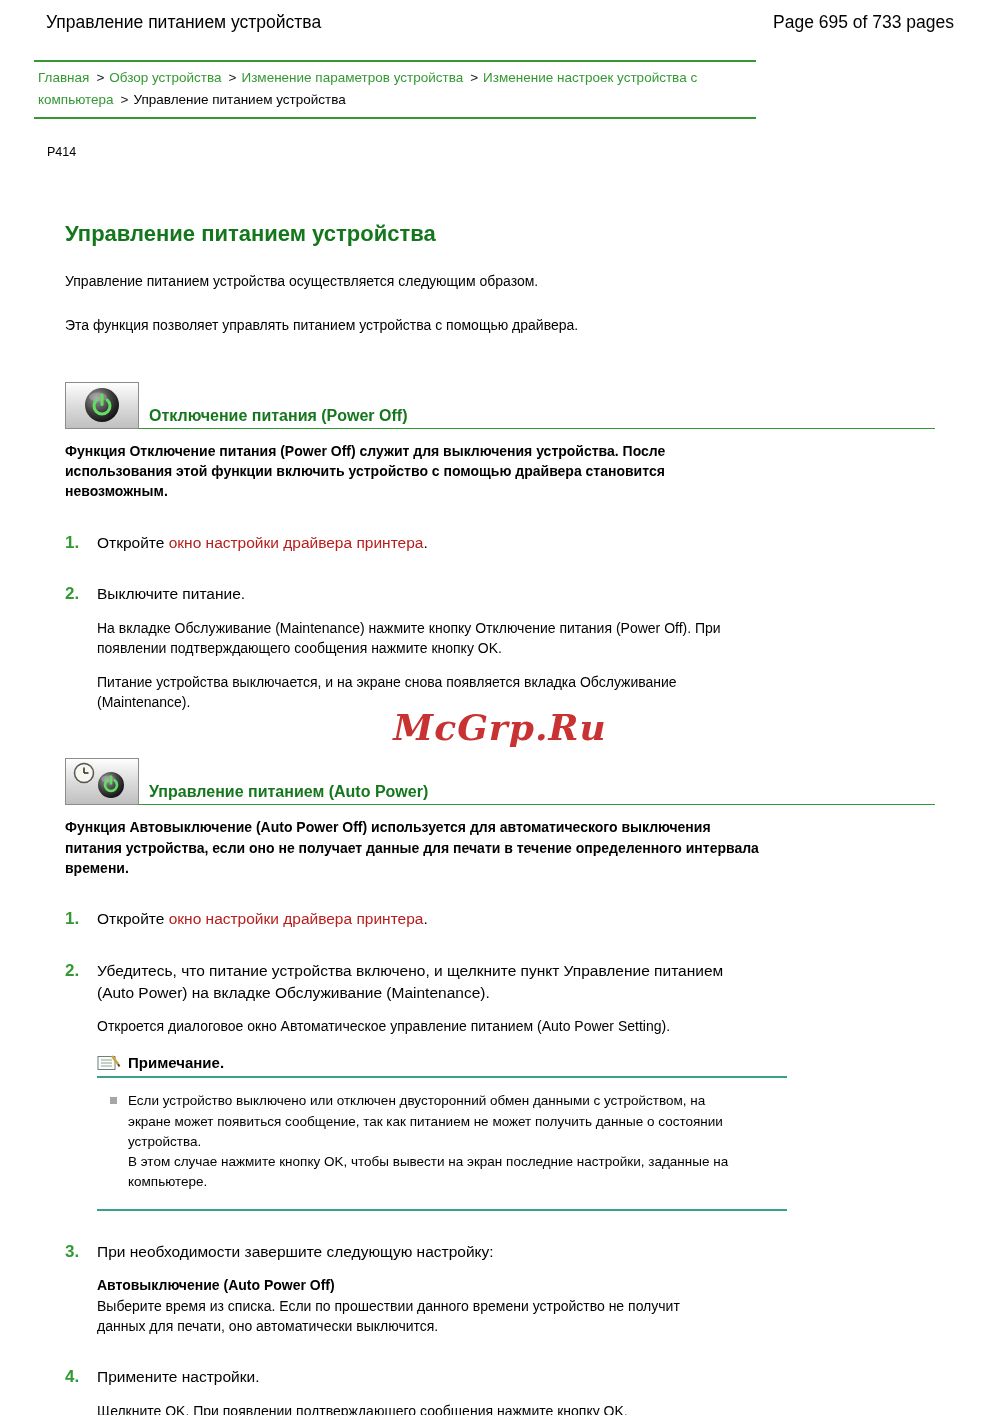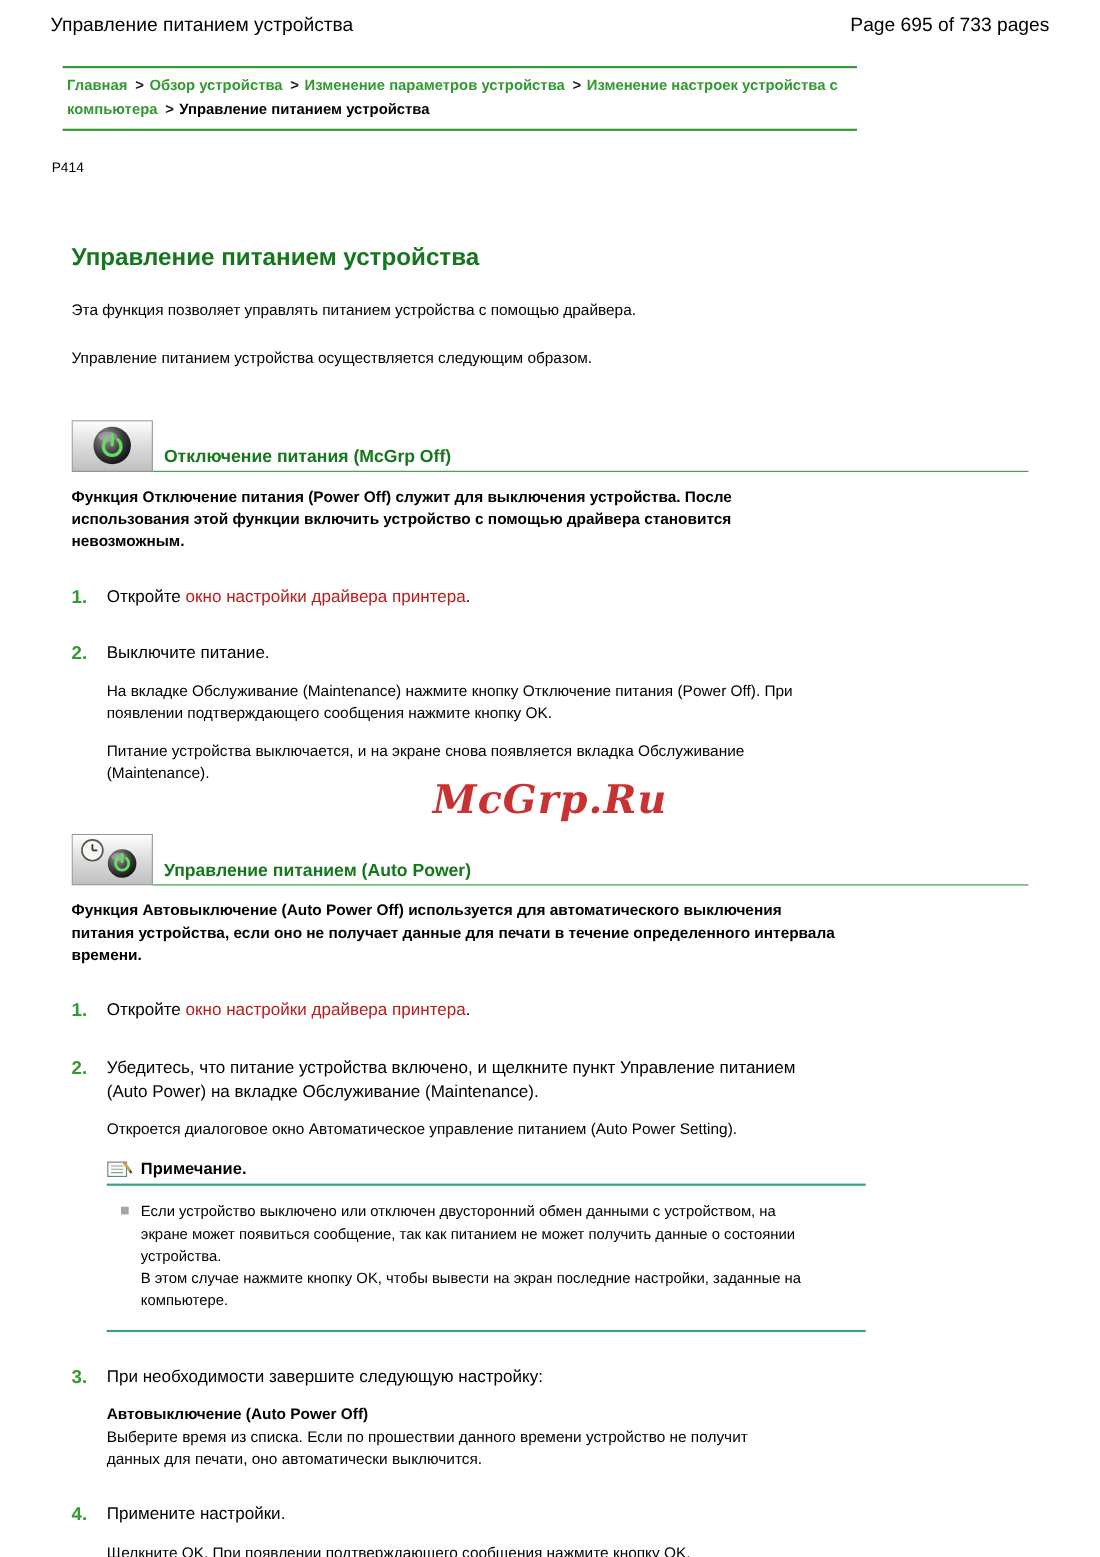--- a/index.html
+++ b/index.html
@@ -8,23 +8,23 @@
     width:1000px; min-height:1415px; position:relative;
     font-family:"Liberation Sans", sans-serif; color:#000;
   }
   
   .page-header {
     display:flex; justify-content:space-between; align-items:flex-start;
     padding:12px 46px 0 46px; font-size:17.5px;
   }
   
   .breadcrumb {
-    margin:27px 0 0 57px; width:722px;
+    margin:27px 0 0 34px; width:722px;
     border-top:2px solid #339933; border-bottom:2px solid #339933;
-    padding:5px 4px 7px 4px; font-size:13.5px; line-height:1.6;font-weight:bold;
+    padding:5px 4px 7px 4px; font-size:13.5px; line-height:1.6;
   }
   .breadcrumb a { color:#339933; text-decoration:none; cursor:pointer; }
   .crumb-sep { color:#1a1a1a; margin:0 5px 0 7px; }
   .crumb-current { color:#000; }
   
   .page-id { margin:26px 0 0 47px; font-size:12.5px; }
   
   .content { padding:0 65px; }
   .main-heading { margin-top:62px; font-size:22px; font-weight:bold; color:#15771d; }
   .para { font-size:14px; line-height:1.45; }
@@ -73,22 +73,22 @@
 
 <div class="breadcrumb">
   <a>Главная</a><span class="crumb-sep">&gt;</span><a>Обзор устройства</a><span class="crumb-sep">&gt;</span><a>Изменение параметров устройства</a><span class="crumb-sep">&gt;</span><a>Изменение настроек устройства с компьютера</a><span class="crumb-sep">&gt;</span><span class="crumb-current">Управление питанием устройства</span>
 </div>
 
 <div class="page-id">P414</div>
 
 <div class="content">
 
   <h1 class="main-heading">Управление питанием устройства</h1>
+  <p class="para intro">Управление питанием устройства осуществляется следующим образом.</p>
   <p class="para intro">Эта функция позволяет управлять питанием устройства с помощью драйвера.</p>
-  <p class="para intro">Управление питанием устройства осуществляется следующим образом.</p>
 
   <div class="func-header">
     <svg class="func-icon" width="74" height="47" viewBox="0 0 74 47">
       <defs>
         <linearGradient id="btn1" x1="0" y1="0" x2="0" y2="1">
           <stop offset="0" stop-color="#ffffff"></stop>
             <stop offset="0.5" stop-color="#dcdcdc"></stop>
             <stop offset="1" stop-color="#bfbfbf"></stop>
         </linearGradient>
         <radialGradient id="sph1" cx="0.35" cy="0.3" r="0.8">
@@ -97,21 +97,21 @@
             <stop offset="1" stop-color="#0a0a0a"></stop>
         </radialGradient>
       </defs>
       <rect x="0.5" y="0.5" width="73" height="46" fill="url(#btn1)" stroke="#8c8c8c"></rect>
       <circle cx="37" cy="23" r="17" fill="url(#sph1)"></circle>
       <ellipse cx="33" cy="15" rx="9" ry="4.5" fill="#ffffff" opacity="0.22"></ellipse>
       <path d="M31.86 17.87 A8 8 0 1 0 42.14 17.87" fill="none" stroke="#62df62" stroke-width="3" stroke-linecap="round"></path>
       <line x1="37" y1="13" x2="37" y2="22.5" stroke="#62df62" stroke-width="3" stroke-linecap="round"></line>
     </svg>
     <div class="func-title-wrap">
-      <span class="func-title">Отключение питания (McGrp Off)</span>
+      <span class="func-title">Отключение питания (Power Off)</span>
     </div>
   </div>
   <p class="para func-desc">Функция Отключение питания (Power Off) служит для выключения устройства. После использования этой функции включить устройство с помощью драйвера становится невозможным.</p>
 
   <div class="step">
     <span class="step-num">1.</span>
     <div class="step-body">
       <span class="step-title"><span>Откройте </span><a class="green-link">окно настройки драйвера принтера</a><span>.</span></span>
     </div>
   </div>

